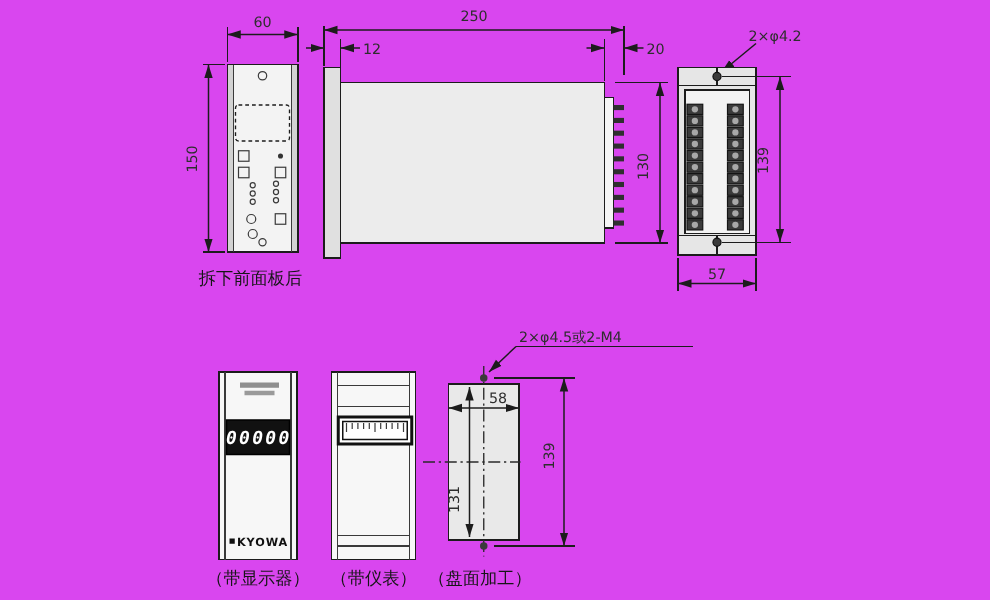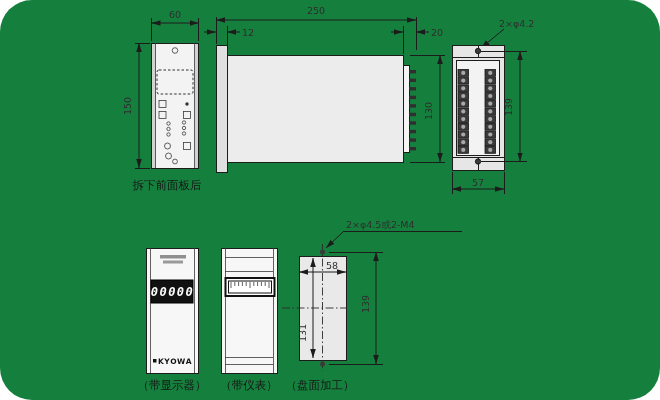--- a/index.html
+++ b/index.html
@@ -1,17 +1,17 @@
 <!DOCTYPE html>
 <html><head>
 <meta charset="utf-8">
 <style>
   html,body{margin:0;padding:0;background:#ffffff;}
-  .canvas{position:relative;width:660px;height:400px;background:#15803d;overflow:hidden;
-          font-family:"DejaVu Sans", sans-serif;border-radius:32px;}
+  .canvas{position:relative;width:660px;height:400px;background:#d946ef;overflow:hidden;
+          font-family:"DejaVu Sans", sans-serif;}
   svg{position:absolute;left:0;top:0;}
   .ln{stroke:#1c1c1c;stroke-width:1;fill:none;}
   .thin{stroke:#3a3a3a;stroke-width:0.8;fill:none;}
   .crisp{shape-rendering:crispEdges;}
   .dash{stroke:#1c1c1c;stroke-width:0.9;fill:none;stroke-dasharray:2.5 2;}
   .cline{stroke:#2a2a2a;stroke-width:0.9;fill:none;stroke-dasharray:8 2.5 1.5 2.5;}
   .dim{font-family:"DejaVu Sans", sans-serif;font-size:9.5px;fill:#2e2e2e;}
   .cap{font-family:"DejaVu Sans", sans-serif;font-size:11.5px;fill:#161616;}
   .digits{font-family:"DejaVu Sans Mono", monospace;font-weight:bold;font-style:italic;
           font-size:12px;fill:#ffffff;letter-spacing:1.5px;}

